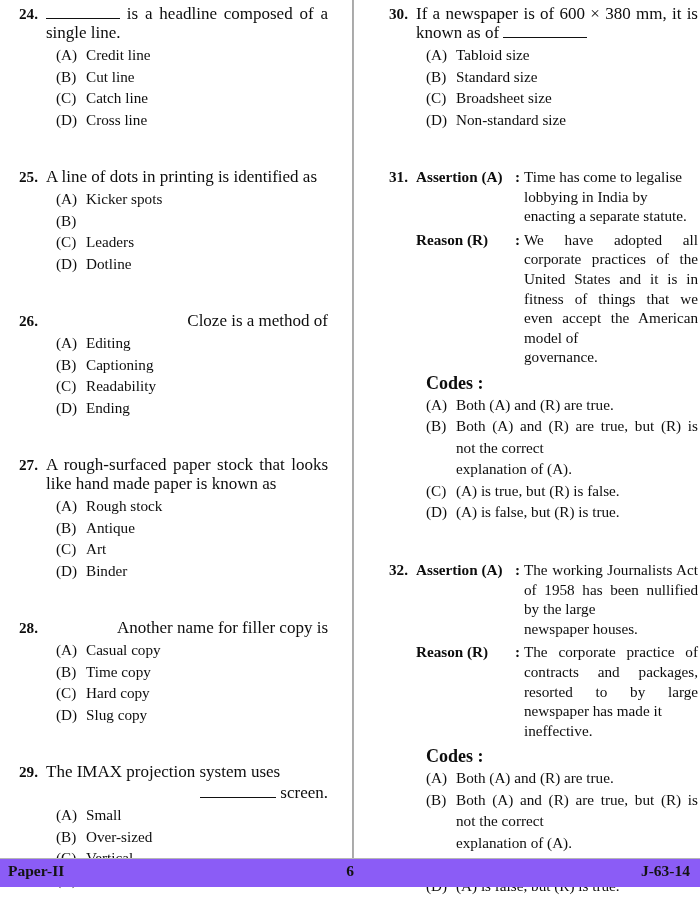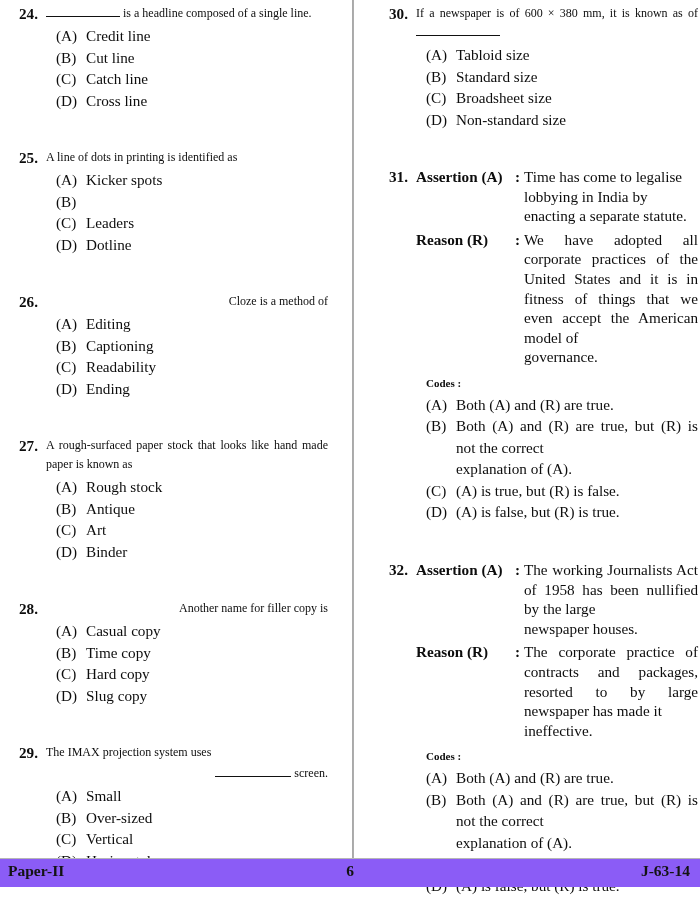--- a/index.html
+++ b/index.html
@@ -48,21 +48,21 @@
     position: absolute;
     left: 11px;
     top: 0;
     width: 30px;
     text-align: left;
     font-weight: bold;
     font-size: 15.2px;
     line-height: 19px;
   }
   .q-text {
-    font-size: 12px;
+    font-size: 17px;
     line-height: 19px;
     text-align: justify;
     text-justify: inter-word;
     margin: 0 0 2px 0;
   }
   .q-text.nojust { text-align: right; }
 
   .blank-inline {
     display: inline-block;
     border-bottom: 1.6px solid #111;
@@ -120,21 +120,21 @@
     width: 104px;
     font-weight: bold;
     white-space: nowrap;
   }
   .ar-label .colon {
     float: right;
     font-weight: bold;
   }
   .codes-title {
     font-weight: bold;
-    font-size: 11px;
+    font-size: 18px;
     line-height: 20px;
     margin: 6px 0 1px 10px;
   }
   .spacer-lg { height: 22px; }
 
   
   .footer-bar {
     position: absolute;
     left: 0;
     top: 858px;

